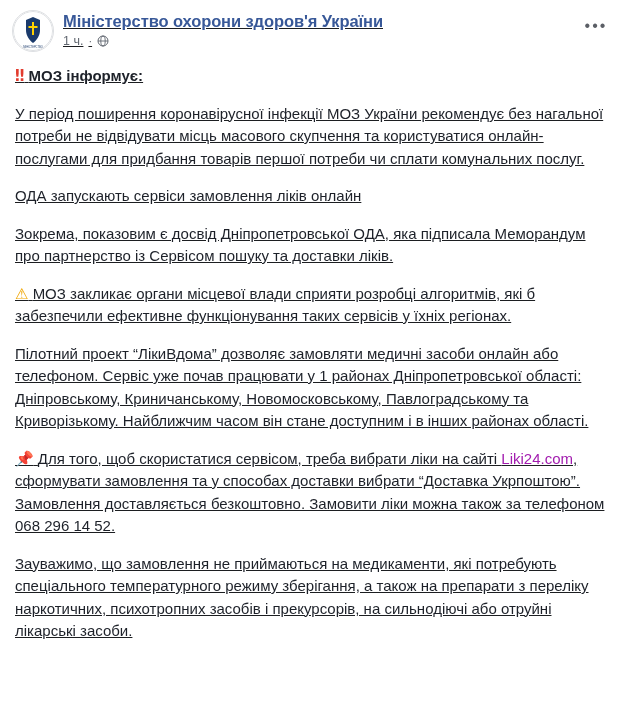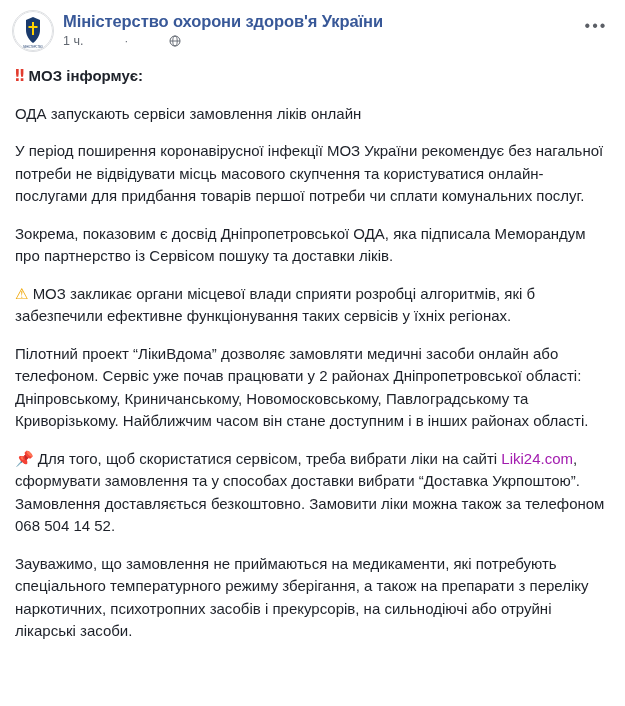--- a/index.html
+++ b/index.html
@@ -12,20 +12,21 @@
     height: 706px;
     font-family: "Liberation Sans", sans-serif;
     color: #1c1e21;
     overflow: hidden;
   }
   .post {
     width: 625px;
     box-sizing: border-box;
     padding: 10px 12px 0 12px;
     background: #ffffff;
+    text-decoration: underline;
   }
   .post-header {
     display: flex;
     align-items: flex-start;
     position: relative;
     margin-bottom: 12px;
   }
   .avatar {
     width: 40px;
     height: 40px;
@@ -52,21 +53,20 @@
     color: #385898;
     line-height: 20px;
     letter-spacing: -0.1px;
   }
   .meta {
     display: flex;
     align-items: center;
     margin-top: 3px;
     font-size: 12.5px;
     color: #616770;
-    gap: 36px;
   }
   .meta .dot {
     margin: 0 5px;
     font-size: 11px;
     line-height: 11px;
     color: #616770;
   }
   .globe-icon svg { display: block; }
   .more-btn {
     position: absolute;
@@ -138,43 +138,43 @@
   </div>
 
   <div class="body">
 
     <p class="para">
       <span class="emoji emoji-red">‼</span>
       <span class="bold">МОЗ інформує:</span>
     </p>
 
     <p class="para">
-      <span>ОДА запускають сервіси замовлення ліків онлайн</span>
+      <span>У період поширення коронавірусної інфекції МОЗ України рекомендує без нагальної потреби не відвідувати місць масового скупчення та користуватися онлайн-послугами для придбання товарів першої потреби чи сплати комунальних послуг.</span>
     </p>
 
     <p class="para">
-      <span>У період поширення коронавірусної інфекції МОЗ України рекомендує без нагальної потреби не відвідувати місць масового скупчення та користуватися онлайн-послугами для придбання товарів першої потреби чи сплати комунальних послуг.</span>
+      <span>ОДА запускають сервіси замовлення ліків онлайн</span>
     </p>
 
     <p class="para">
       <span>Зокрема, показовим є досвід Дніпропетровської ОДА, яка підписала Меморандум про партнерство із Сервісом пошуку та доставки ліків.</span>
     </p>
 
     <p class="para">
       <span class="emoji emoji-warn">⚠</span>
       <span>МОЗ закликає органи місцевої влади сприяти розробці алгоритмів, які б забезпечили ефективне функціонування таких сервісів у їхніх регіонах.</span>
     </p>
 
     <p class="para">
-      <span>Пілотний проект “ЛікиВдома” дозволяє замовляти медичні засоби онлайн або телефоном. Сервіс уже почав працювати у 2 районах Дніпропетровської області: Дніпровському, Криничанському, Новомосковському, Павлоградському та Криворізькому. Найближчим часом він стане доступним і в інших районах області.</span>
+      <span>Пілотний проект “ЛікиВдома” дозволяє замовляти медичні засоби онлайн або телефоном. Сервіс уже почав працювати у 1 районах Дніпропетровської області: Дніпровському, Криничанському, Новомосковському, Павлоградському та Криворізькому. Найближчим часом він стане доступним і в інших районах області.</span>
     </p>
 
     <p class="para">
       <span class="emoji emoji-pin">📌</span>
-      <span>Для того, щоб скористатися сервісом, треба вибрати ліки на сайті </span><a class="link" href="#">Liki24.com</a><span>, сформувати замовлення та у способах доставки вибрати “Доставка Укрпоштою”. Замовлення доставляється безкоштовно. Замовити ліки можна також за телефоном 068 504 14 52.</span>
+      <span>Для того, щоб скористатися сервісом, треба вибрати ліки на сайті </span><a class="link" href="#">Liki24.com</a><span>, сформувати замовлення та у способах доставки вибрати “Доставка Укрпоштою”. Замовлення доставляється безкоштовно. Замовити ліки можна також за телефоном 068 296 14 52.</span>
     </p>
 
     <p class="para">
       <span>Зауважимо, що замовлення не приймаються на медикаменти, які потребують спеціального температурного режиму зберігання, а також на препарати з переліку наркотичних, психотропних засобів і прекурсорів, на сильнодіючі або отруйні лікарські засоби.</span>
     </p>
 
   </div>
 </div>
 
 </body></html>

